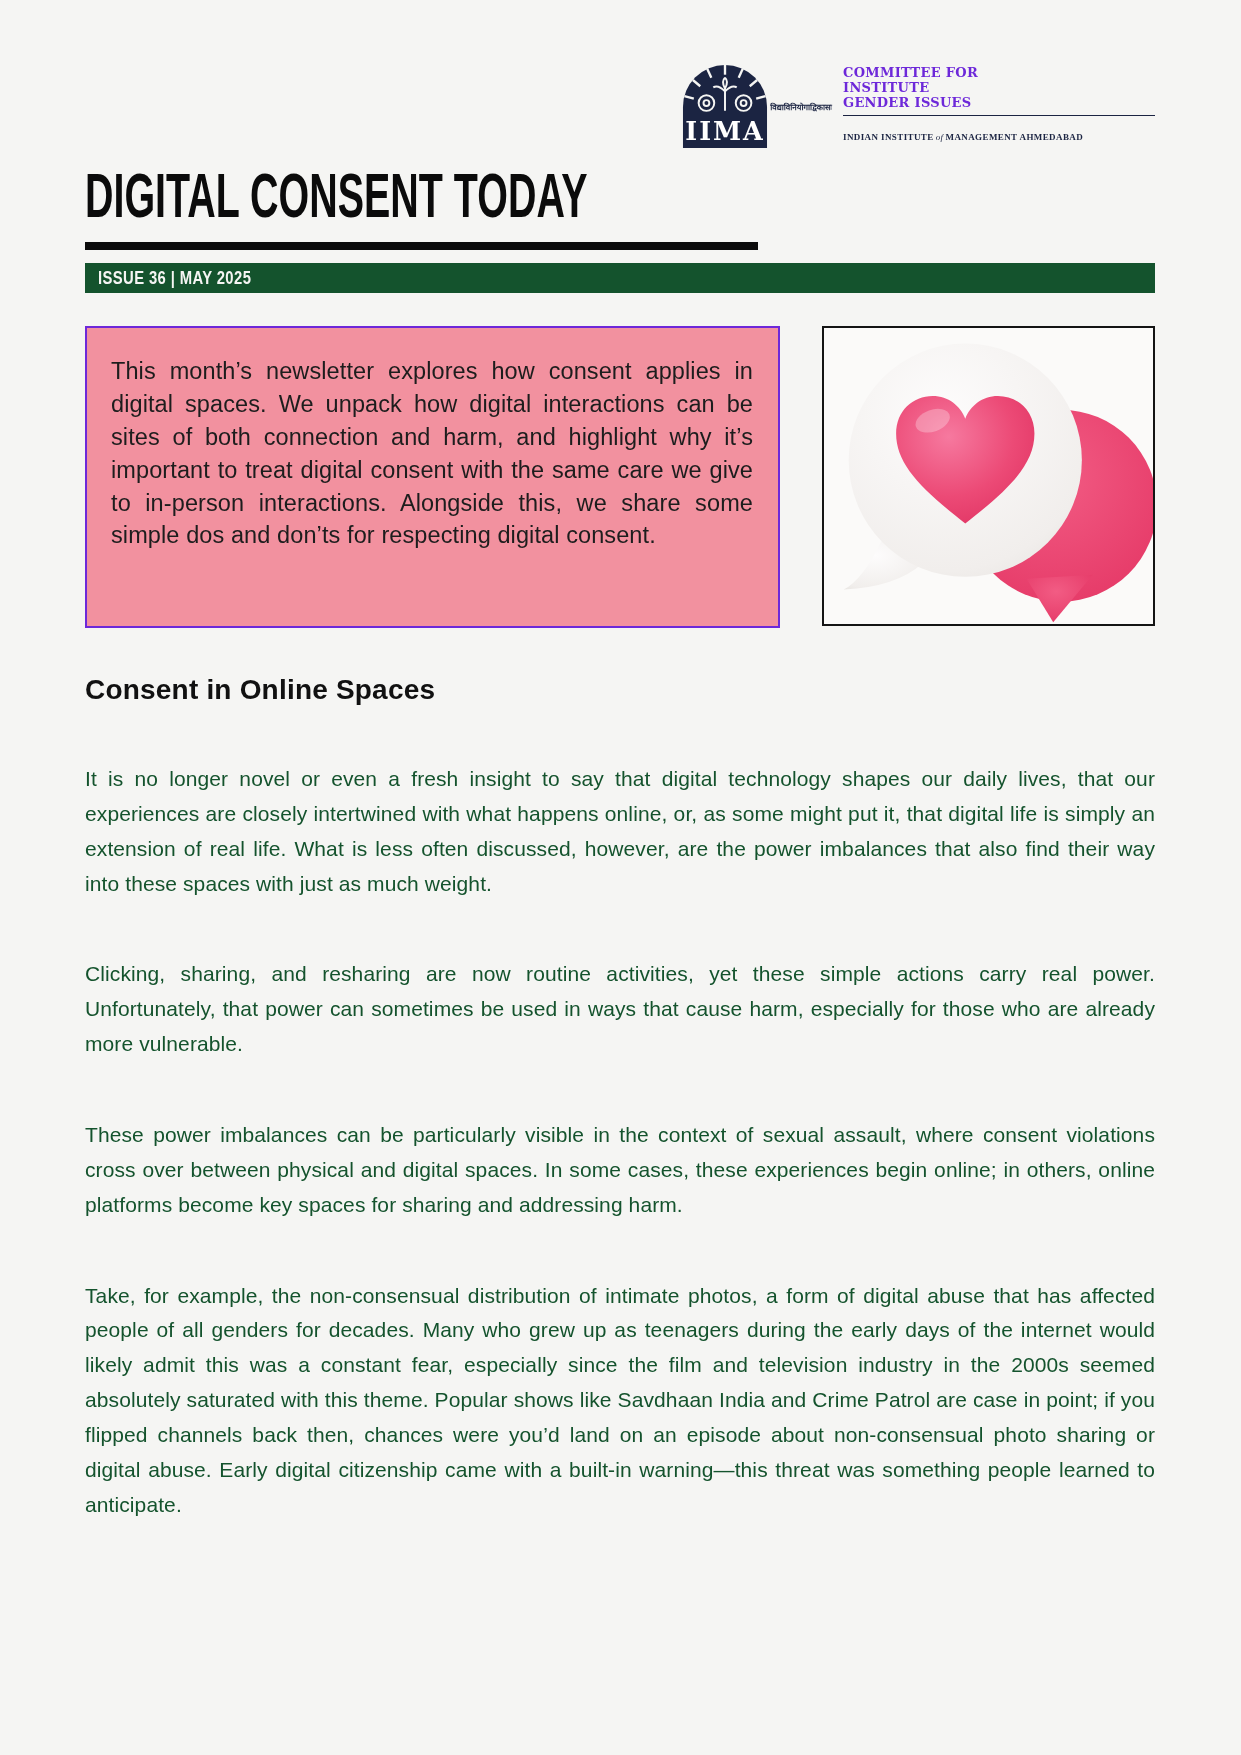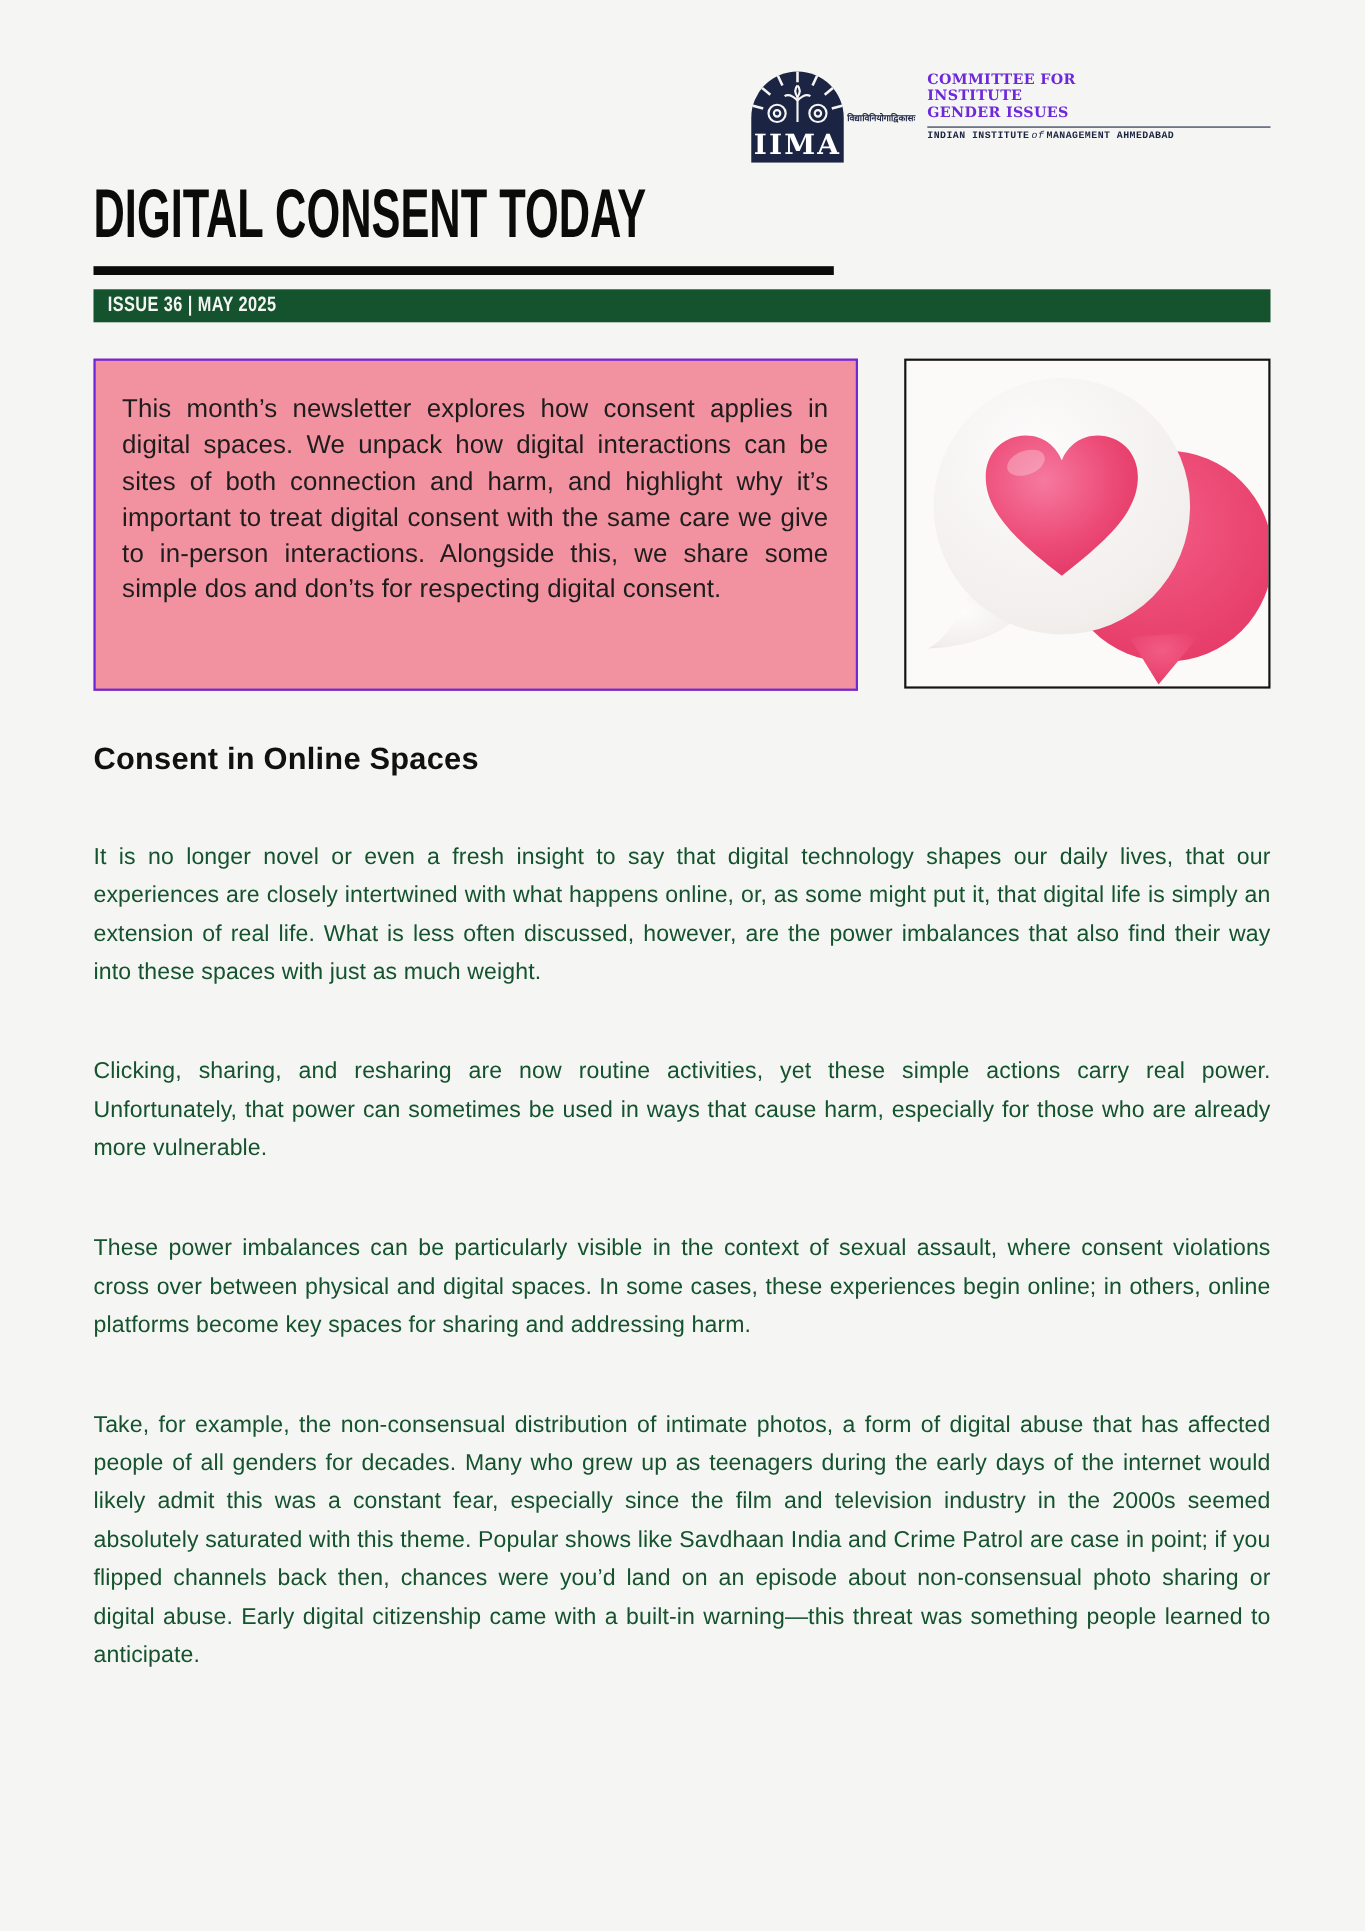--- a/index.html
+++ b/index.html
@@ -24,22 +24,22 @@
     font-family:"DejaVu Sans", sans-serif;
     font-size:8px; color:#1B2442; margin-top:2px; white-space:nowrap;font-weight:bold;
   }
   .org-block { padding-top:4px; width:312px; }
   .org-lines {
     font-family:"DejaVu Serif", "Liberation Serif", serif;
     font-weight:bold; color:#6d28d9;
     font-size:13px; line-height:1.14; letter-spacing:.3px;
   }
   .institute-line {
-    margin-top:5px; border-top:1.5px solid #1B2442; padding-top:2px;
-    font-family:Liberation Mono, monospace;
+    margin-top:5px; border-top:1.5px solid #1B2442; padding-top:16px;
+    font-family:Liberation Serif, serif;
     font-weight:bold; color:#1B2442; font-size:9px; letter-spacing:.4px;
     white-space:nowrap;
   }
   .institute-line .of { font-style:italic; text-transform:lowercase; font-weight:normal; padding:0 2px; }
 
   
   .newsletter-title { margin-top:16px; height:56px; }
   .newsletter-title span {
     display:inline-block;
     font-family:"Liberation Sans", sans-serif;

